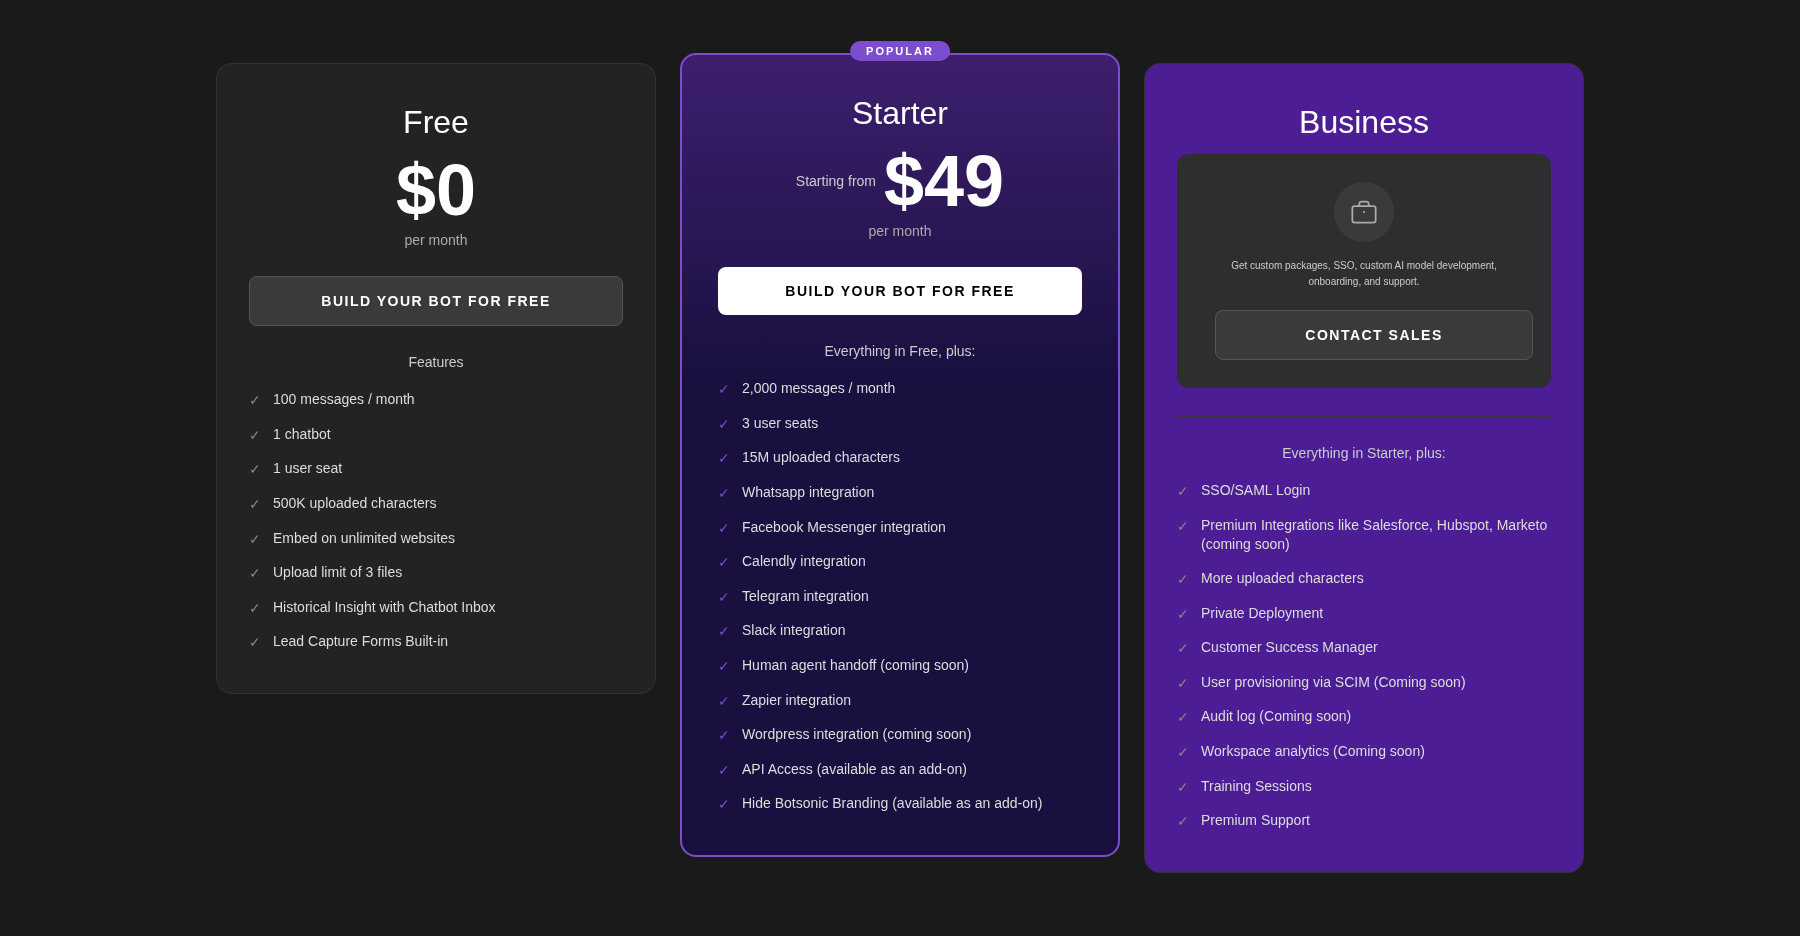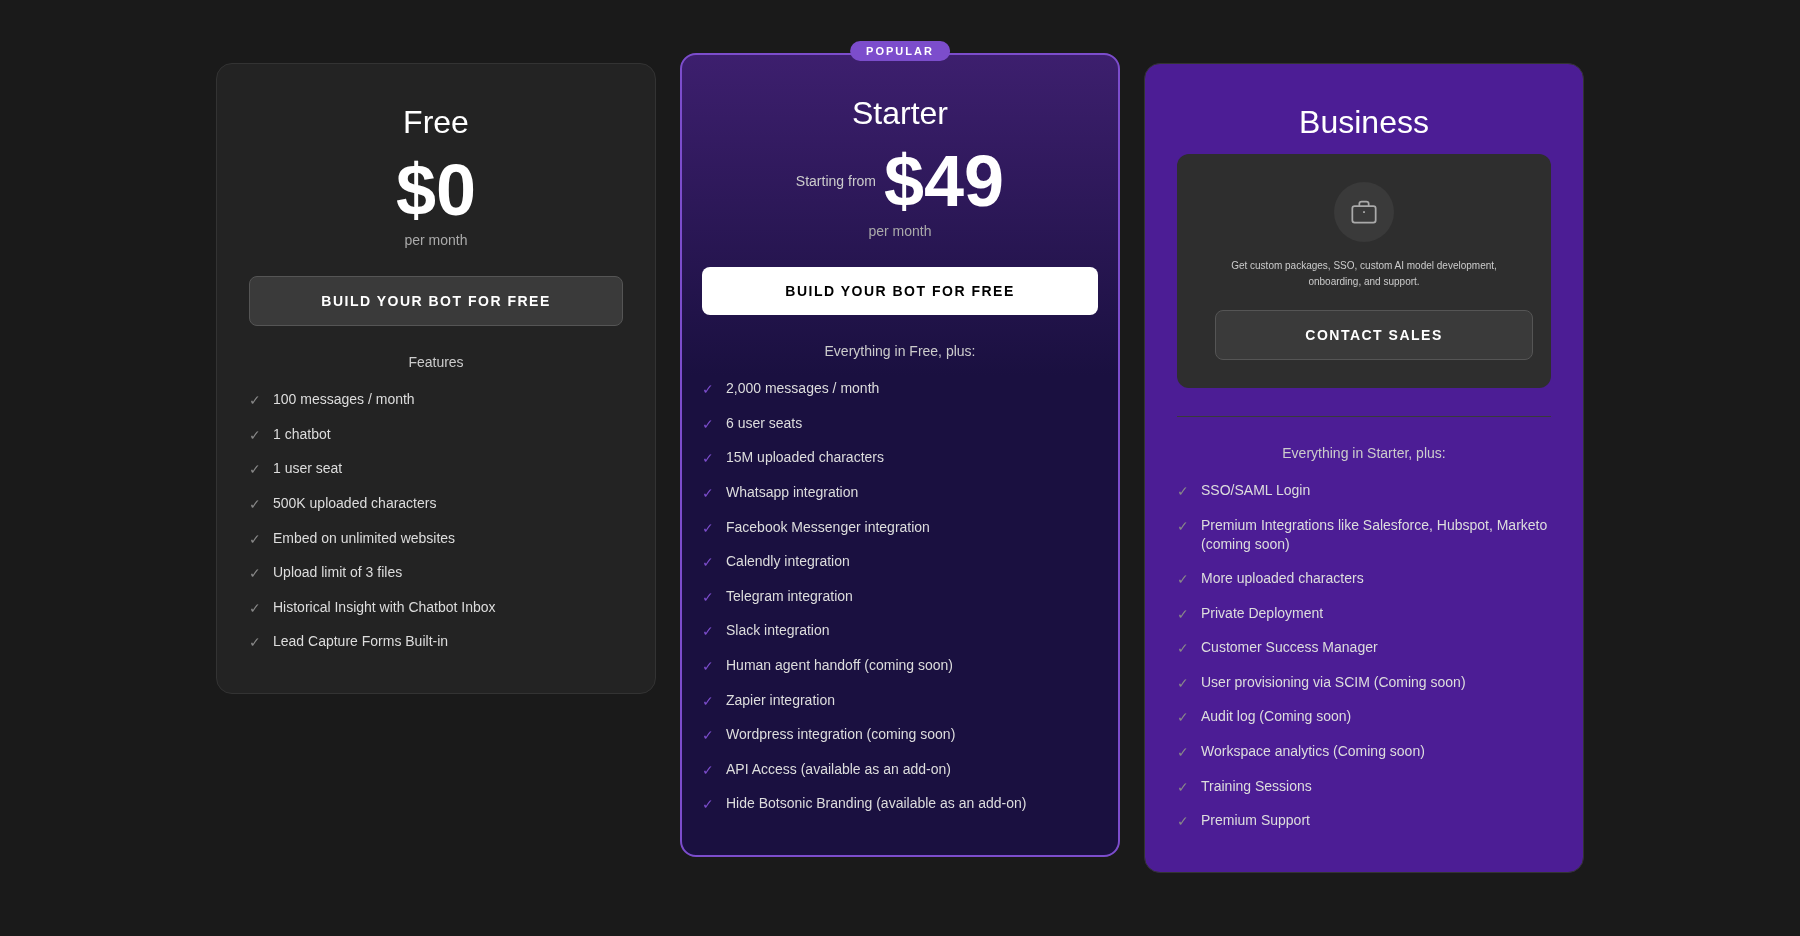--- a/index.html
+++ b/index.html
@@ -30,21 +30,21 @@
       flex: 1;
       max-width: 440px;
       min-width: 340px;
       border: 1px solid #333;
     }
 
     
     .card-starter {
       background: linear-gradient(180deg, #3d1f6e 0%, #1a1040 40%, #1a1040 100%);
       border-radius: 16px;
-      padding: 40px 20px;
+      padding: 40px 36px;
       flex: 1;
       max-width: 440px;
       min-width: 340px;
       border: 2px solid #7c4dcc;
       position: relative;
       margin-top: -10px;
     }
 
     
     .card-business {
@@ -277,21 +277,21 @@
     <p class="price-period">per month</p>
     <button class="cta-button cta-button-starter">BUILD YOUR BOT FOR FREE</button>
     <p class="features-label">Everything in Free, plus:</p>
     <ul class="feature-list">
       <li class="feature-item">
         <span class="check-icon">✓</span>
         <span>2,000 messages / month</span>
       </li>
       <li class="feature-item">
         <span class="check-icon">✓</span>
-        <span>6 user seats</span>
+        <span>3 user seats</span>
       </li>
       <li class="feature-item">
         <span class="check-icon">✓</span>
         <span>15M uploaded characters</span>
       </li>
       <li class="feature-item">
         <span class="check-icon">✓</span>
         <span>Whatsapp integration</span>
       </li>
       <li class="feature-item">

